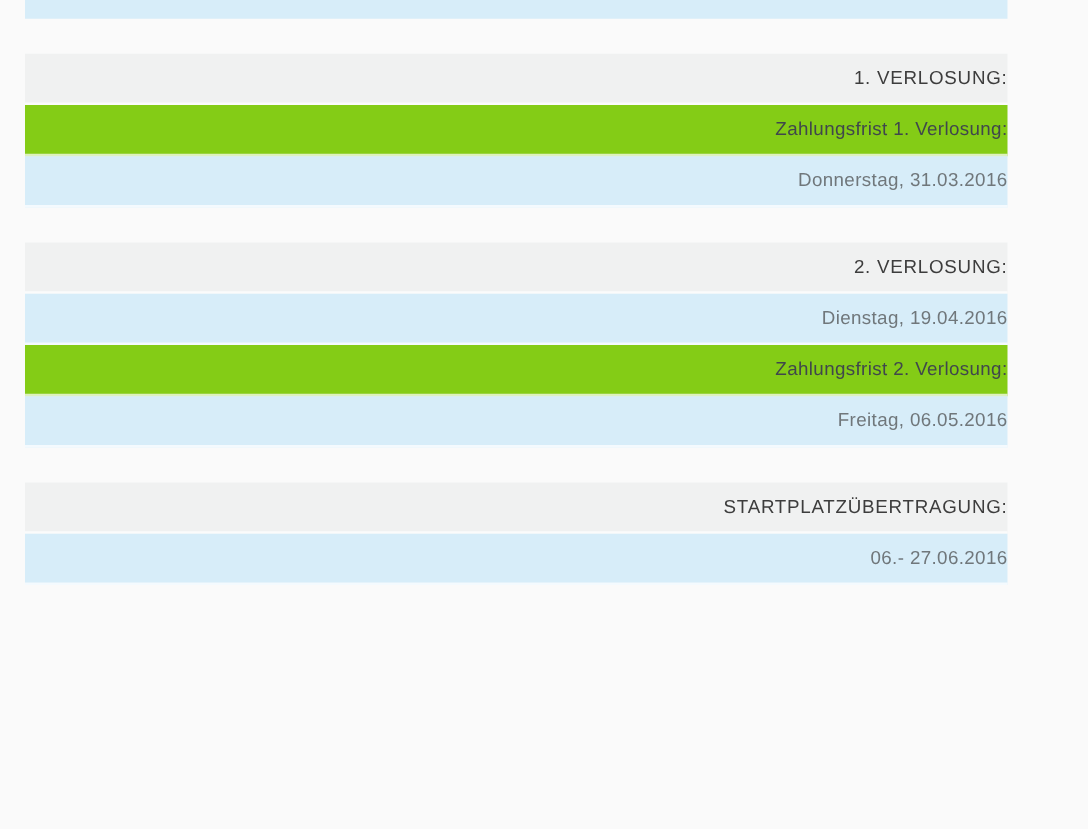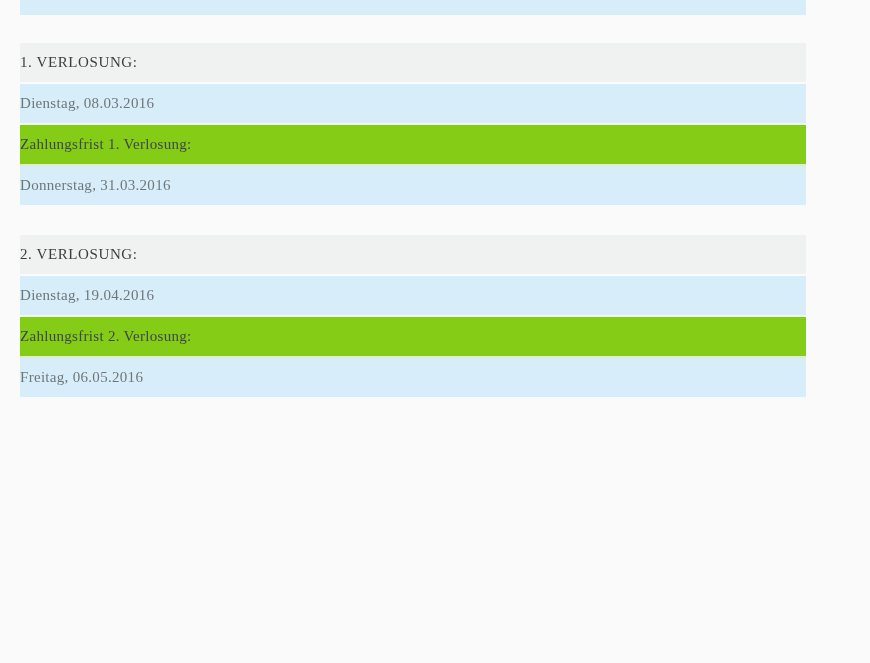--- a/index.html
+++ b/index.html
@@ -18,24 +18,23 @@
     position: absolute;
     left: 20px;
     top: 0;
     width: 786px;
   }
   .row {
     height: 41px;
     box-sizing: border-box;
     display: flex;
     align-items: center;
-    justify-content: flex-start;
+    justify-content: flex-end;
     border-bottom: 2px solid rgba(255, 255, 255, 0.72);
     text-align: center;
-    font-family: Liberation Serif, serif;
   }
   .row span {
     display: block;
     line-height: 1;
   }
   .row-partial {
     height: 15px;
     border-bottom: none;
     background: #d7edf9;
   }
@@ -65,23 +64,20 @@
 <body>
 
 <div class="table-area">
 
   <div class="row row-partial"></div>
 
   <div class="block">
     <div class="row row-header">
       <span>1. VERLOSUNG:</span>
     </div>
-    <div class="row row-value">
-      <span>Dienstag, 08.03.2016</span>
-    </div>
     <div class="row row-highlight">
       <span>Zahlungsfrist 1. Verlosung:</span>
     </div>
     <div class="row row-value">
       <span>Donnerstag, 31.03.2016</span>
     </div>
   </div>
 
   <div class="block">
     <div class="row row-header">
@@ -91,17 +87,25 @@
       <span>Dienstag, 19.04.2016</span>
     </div>
     <div class="row row-highlight">
       <span>Zahlungsfrist 2. Verlosung:</span>
     </div>
     <div class="row row-value">
       <span>Freitag, 06.05.2016</span>
     </div>
   </div>
 
+  <div class="block">
+    <div class="row row-header">
+      <span>STARTPLATZÜBERTRAGUNG:</span>
+    </div>
+    <div class="row row-value">
+      <span>06.- 27.06.2016</span>
+    </div>
+  </div>
 
   <div class="block">
   </div>
 
 </div>
 
 </body></html>

